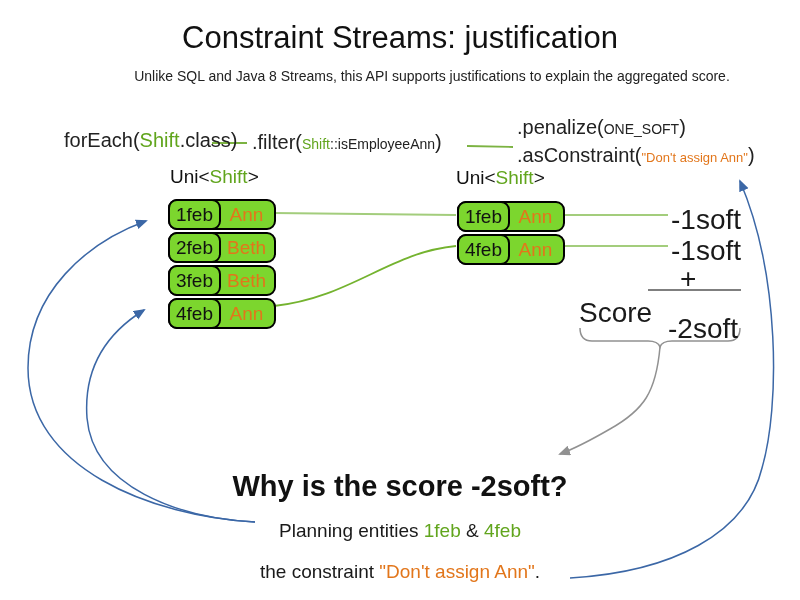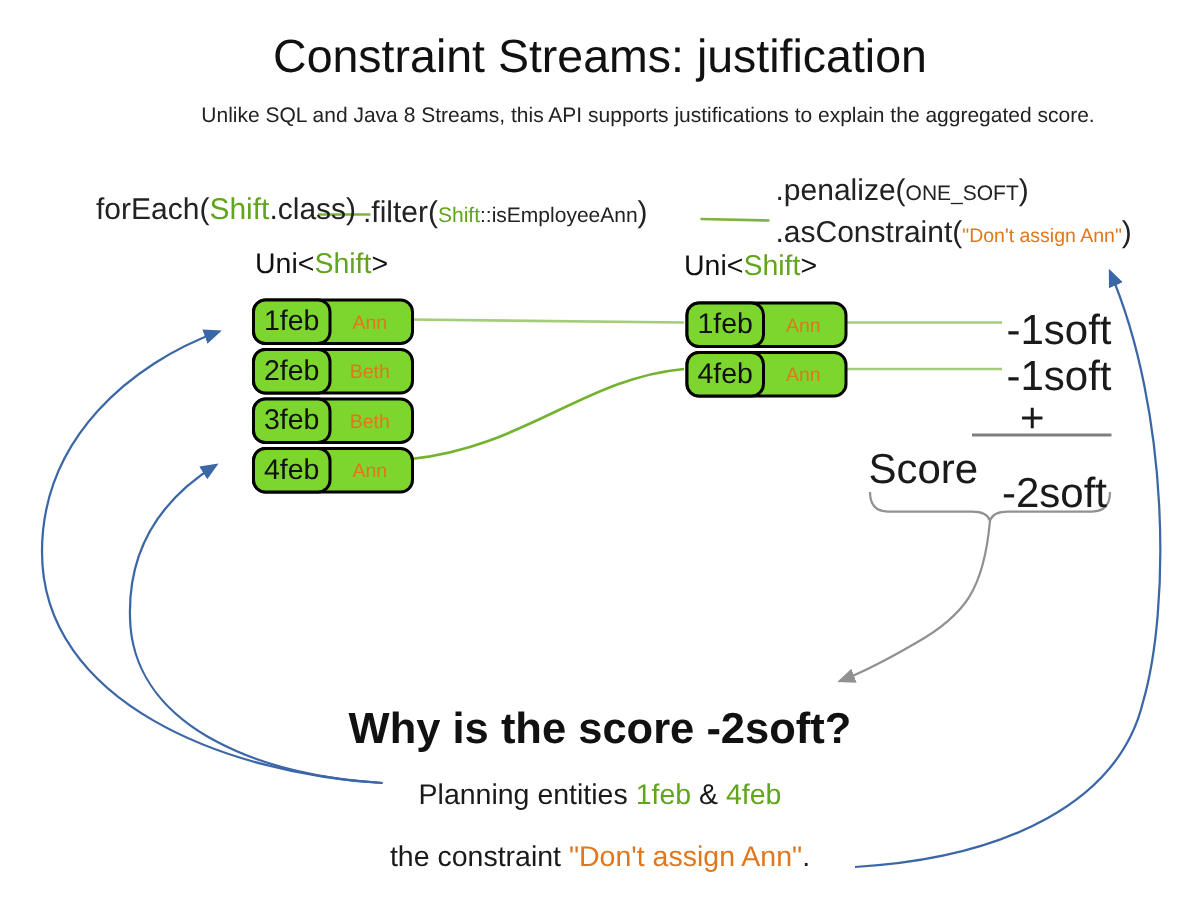--- a/index.html
+++ b/index.html
@@ -14,21 +14,21 @@
   .code{font-size:20px;color:#222;white-space:nowrap;}
   .tok-green{color:#61a51d;}
   .tok-small{font-size:14px;}
   .tok-string{font-size:13px;color:#e2761b;}
   .unilabel{font-size:19px;color:#111;white-space:nowrap;}
   .stream{position:absolute;}
   .srow{position:relative;width:104px;height:27px;background:#7cd62e;border:2px solid #000;border-radius:9px;margin-bottom:2px;}
   .srow .date{position:absolute;left:-2px;top:-2px;width:49px;height:27px;background:#7cd62e;border:2px solid #000;border-radius:9px;
     display:flex;align-items:center;justify-content:center;font-size:19px;color:#111;}
   .srow .name{position:absolute;left:51px;right:2px;top:0;height:27px;display:flex;align-items:center;justify-content:center;
-    font-size:13px;color:#e2761b;}
+    font-size:19px;color:#e2761b;}
   .scoretext{font-size:28px;color:#1a1a1a;white-space:nowrap;}
   #why-heading{top:470px;font-size:29px;font-weight:bold;color:#111;}
   .expl{font-size:19px;color:#1a1a1a;}
   #expl-line1{top:520px;}
   #expl-line2{top:535px;}
   #expl-line3{top:561px;}
   .expl .green{color:#61a51d;}
   .expl .orange{color:#e2761b;}
   svg{position:absolute;left:0;top:0;}
 </style>
@@ -65,21 +65,21 @@
     <path d="M255,522 C178,518 93,487 87,418 C83,363 112,330 144,310" fill="none" stroke="#3b67a6" stroke-width="1.5" marker-end="url(#arrowBlue)"></path>
 
     <path d="M570,578 C672,572 746,534 762,468 C780,406 780,275 740,181" fill="none" stroke="#3b67a6" stroke-width="1.5" marker-end="url(#arrowBlue)"></path>
   </svg>
 
   <div class="abs center" id="title">Constraint Streams: justification</div>
   <div class="abs center" id="subtitle">Unlike SQL and Java 8 Streams, this API supports justifications to explain the aggregated score.</div>
 
   <div class="abs code" style="left:18px;top:129px;margin-left:46px;"><span>forEach(</span><span class="tok-green">Shift</span><span>.class)</span></div>
 
-  <div class="abs code" style="left:242px;top:131px;"><span>.filter(</span><span class="tok-green tok-small">Shift</span><span class="tok-small">::isEmployeeAnn</span><span>)</span></div>
+  <div class="abs code" style="left:252px;top:131px;"><span>.filter(</span><span class="tok-green tok-small">Shift</span><span class="tok-small">::isEmployeeAnn</span><span>)</span></div>
 
   <div class="abs code" style="left:517px;top:116px;"><span>.penalize(</span><span class="tok-small">ONE_SOFT</span><span>)</span></div>
 
   <div class="abs code" style="left:517px;top:144px;"><span>.asConstraint(</span><span class="tok-string">"Don't assign Ann"</span><span>)</span></div>
 
   <div class="abs unilabel" style="left:170px;top:166px;"><span>Uni&lt;</span><span class="tok-green">Shift</span><span>&gt;</span></div>
 
   <div class="abs unilabel" style="left:456px;top:167px;"><span>Uni&lt;</span><span class="tok-green">Shift</span><span>&gt;</span></div>
 
   <div class="stream" style="left:168px;top:199px;">

